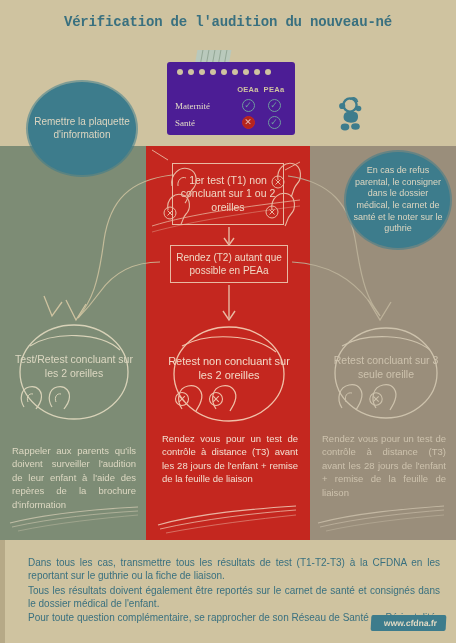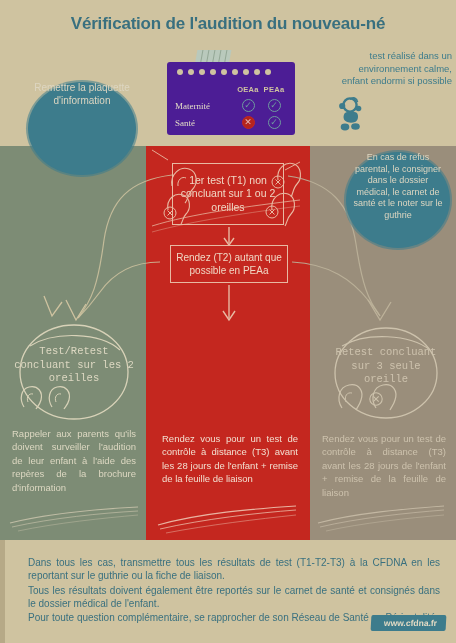--- a/index.html
+++ b/index.html
@@ -34,23 +34,24 @@
   #footer-left-bar {
     position:absolute; left:0; bottom:0; width:5px; height:103px;
     background:#b6a987;
   }
 
   
   #title {
     position:absolute; top:14px; left:0; width:456px;
     text-align:center;
     color:#39707f;
-    font-size:17px;
+    font-size:14px;
     font-weight:bold;
     letter-spacing:-0.2px;
+    font-family:Liberation Mono, monospace;
   }
 
   
   #test-card {
     position:absolute; left:167px; top:62px; width:128px; height:73px;
     background:#4c1d95;
     border-radius:3px;
   }
   #card-tab {
     position:absolute; left:196px; top:50px; width:34px; height:16px;
@@ -77,40 +78,40 @@
           display:flex; align-items:center; justify-content:center;
           font-size:9px; line-height:1; }
   .mark.ok  { border:1.4px solid #6f9a9f; color:#6f9a9f; }
   .mark.no  { border:1.4px solid #c4271f; color:#c4271f; background:#b4241d; }
   .mark.no span { color:#e7b9b4; }
 
   
   .blob {
     position:absolute;
     border-radius:50%;
-    display:flex; justify-content:center;
+    display:flex; align-items:center; justify-content:center;
     text-align:center;
     line-height:1.28;
   }
   .blob.teal {
     background:#3d7c8c;
     color:#ddd6c1;
     box-shadow: 0 0 0 2px rgba(61,124,140,.55);
   }
   #blob-plaquette {
     left:28px; top:82px; width:108px; height:93px;
     font-size:10px; z-index:4;
   }
   #blob-refus {
     left:346px; top:152px; width:104px; height:96px;
     font-size:9px; z-index:4; padding:0 4px;
   }
 
   
-  .ring-wrap { position:absolute;font-family:Liberation Mono, monospace; }
+  .ring-wrap { position:absolute; }
   .ring-text {
     position:absolute; left:0; right:0; top:50%;
     transform: translateY(-62%);
     text-align:center;
     line-height:1.3;
   }
   .ring-ears { position:absolute; left:0; right:0; bottom:12%; text-align:center; }
 
   
   .flowbox {
@@ -124,21 +125,21 @@
   #box-t1 { left:172px; top:163px; width:112px; height:62px; font-size:10.5px; }
   #box-t2 { left:170px; top:245px; width:118px; height:38px; font-size:10px; }
 
   
   .para {
     position:absolute;
     text-align:justify;
     line-height:1.42;
     font-size:9.5px;
   }
-  #para-left  { left:12px; top:427px; width:124px; color:#ddd8c2; }
+  #para-left  { left:12px; top:444px; width:124px; color:#ddd8c2; }
   #para-mid   { left:162px; top:432px; width:136px; color:#f2dfd0; }
   #para-right { left:322px; top:432px; width:124px; color:#cdc2ad; }
 
   
   #note-env {
     position:absolute; left:336px; top:50px; width:116px;
     text-align:right;
     color:#3d7c8c;
     font-size:9.5px;
     line-height:1.33;
@@ -211,21 +212,20 @@
   </svg>
 
   <div class="blob teal" id="blob-plaquette">
     <span>Remettre la plaquette d'information</span>
   </div>
 
   <div class="blob teal" id="blob-refus">
     <span>En cas de refus parental, le consigner dans le dossier médical, le carnet de santé et le noter sur le guthrie</span>
   </div>
 
-  <div id="note-env">test réalisé dans un environnement calme, enfant endormi si possible</div>
   <svg id="baby-icon" viewBox="0 0 34 36">
     <circle cx="16" cy="9" r="6.6" fill="none" stroke="#3d7c8c" stroke-width="2.4"></circle>
     <circle cx="8.2" cy="10" r="3.1" fill="#3d7c8c"></circle>
     <circle cx="24.5" cy="12.5" r="2.8" fill="#3d7c8c"></circle>
     <path d="M16 3.5 C 19 0.5 23 2 23.5 6" fill="none" stroke="#3d7c8c" stroke-width="1.6"></path>
     <path d="M11 17 C 14 15 20 15 23 17 C 25 20 24 25 21 26 C 18 27 14 27 11.5 25 C 9 23.5 9 19 11 17 Z" fill="#3d7c8c"></path>
     <ellipse cx="11" cy="31" rx="4.3" ry="3.4" fill="#3d7c8c"></ellipse>
     <ellipse cx="21.5" cy="30.5" rx="4.3" ry="3.2" fill="#3d7c8c"></ellipse>
   </svg>
 
@@ -302,20 +302,37 @@
     <div class="ring-ears">
       <svg width="62" height="28" viewBox="0 0 62 28">
         <path d="M10 24 C 5 16 7 6 15 4 C 24 2 29 9 27 17 C 26 21 24 23 22 26" fill="none" stroke="#d8d2b8" stroke-width="1.2"></path>
         <path d="M14 19 C 12 14 15 10 19 11" fill="none" stroke="#d8d2b8" stroke-width="1"></path>
         <path d="M38 24 C 33 16 35 6 43 4 C 52 2 57 9 55 17 C 54 21 52 23 50 26" fill="none" stroke="#d8d2b8" stroke-width="1.2"></path>
         <path d="M42 19 C 40 14 43 10 47 11" fill="none" stroke="#d8d2b8" stroke-width="1"></path>
       </svg>
     </div>
   </div>
 
+  <div class="ring-wrap" style="left:168px;top:318px;width:122px;height:108px;z-index:3">
+    <svg viewBox="0 0 122 108" style="position:absolute;inset:0;width:122px;height:108px">
+      <ellipse cx="61" cy="56" rx="55" ry="47" fill="none" stroke="#f0c0a8" stroke-width="1.3"></ellipse>
+      <path d="M 14 28 C 40 14 86 16 108 34" fill="none" stroke="#f0c0a8" stroke-width="1.1"></path>
+    </svg>
+    <div class="ring-text" style="color:#f3d8c6;font-size:11px">Retest non concluant sur les 2 oreilles</div>
+    <div class="ring-ears">
+      <svg width="72" height="32" viewBox="0 0 72 32">
+        <path d="M14 28 C 8 19 10 7 20 5 C 30 3 36 11 33 20 C 32 24 30 26 28 30" fill="none" stroke="#f0c0a8" stroke-width="1.2"></path>
+        <circle cx="14" cy="18" r="6.5" fill="none" stroke="#f0c0a8" stroke-width="1.1"></circle>
+        <path d="M11.2 15.2 L 16.8 20.8 M16.8 15.2 L 11.2 20.8" stroke="#f0c0a8" stroke-width="1.1"></path>
+        <path d="M48 28 C 42 19 44 7 54 5 C 64 3 70 11 67 20 C 66 24 64 26 62 30" fill="none" stroke="#f0c0a8" stroke-width="1.2"></path>
+        <circle cx="48" cy="18" r="6.5" fill="none" stroke="#f0c0a8" stroke-width="1.1"></circle>
+        <path d="M45.2 15.2 L 50.8 20.8 M50.8 15.2 L 45.2 20.8" stroke="#f0c0a8" stroke-width="1.1"></path>
+      </svg>
+    </div>
+  </div>
 
   <div class="ring-wrap" style="left:330px;top:318px;width:112px;height:106px;z-index:3">
     <svg viewBox="0 0 112 106" style="position:absolute;inset:0;width:112px;height:106px">
       <ellipse cx="56" cy="55" rx="51" ry="45" fill="none" stroke="#cdc2ac" stroke-width="1.3"></ellipse>
       <path d="M 12 28 C 36 14 80 16 100 32" fill="none" stroke="#cdc2ac" stroke-width="1.1"></path>
     </svg>
     <div class="ring-text" style="color:#cdc2ad;font-size:10.5px">Retest concluant sur 3 seule oreille</div>
     <div class="ring-ears">
       <svg width="70" height="30" viewBox="0 0 70 30">
         <path d="M12 27 C 6 18 9 6 19 4 C 29 2 34 10 31 19 C 30 23 28 25 26 29" fill="none" stroke="#cdc2ac" stroke-width="1.2"></path>

